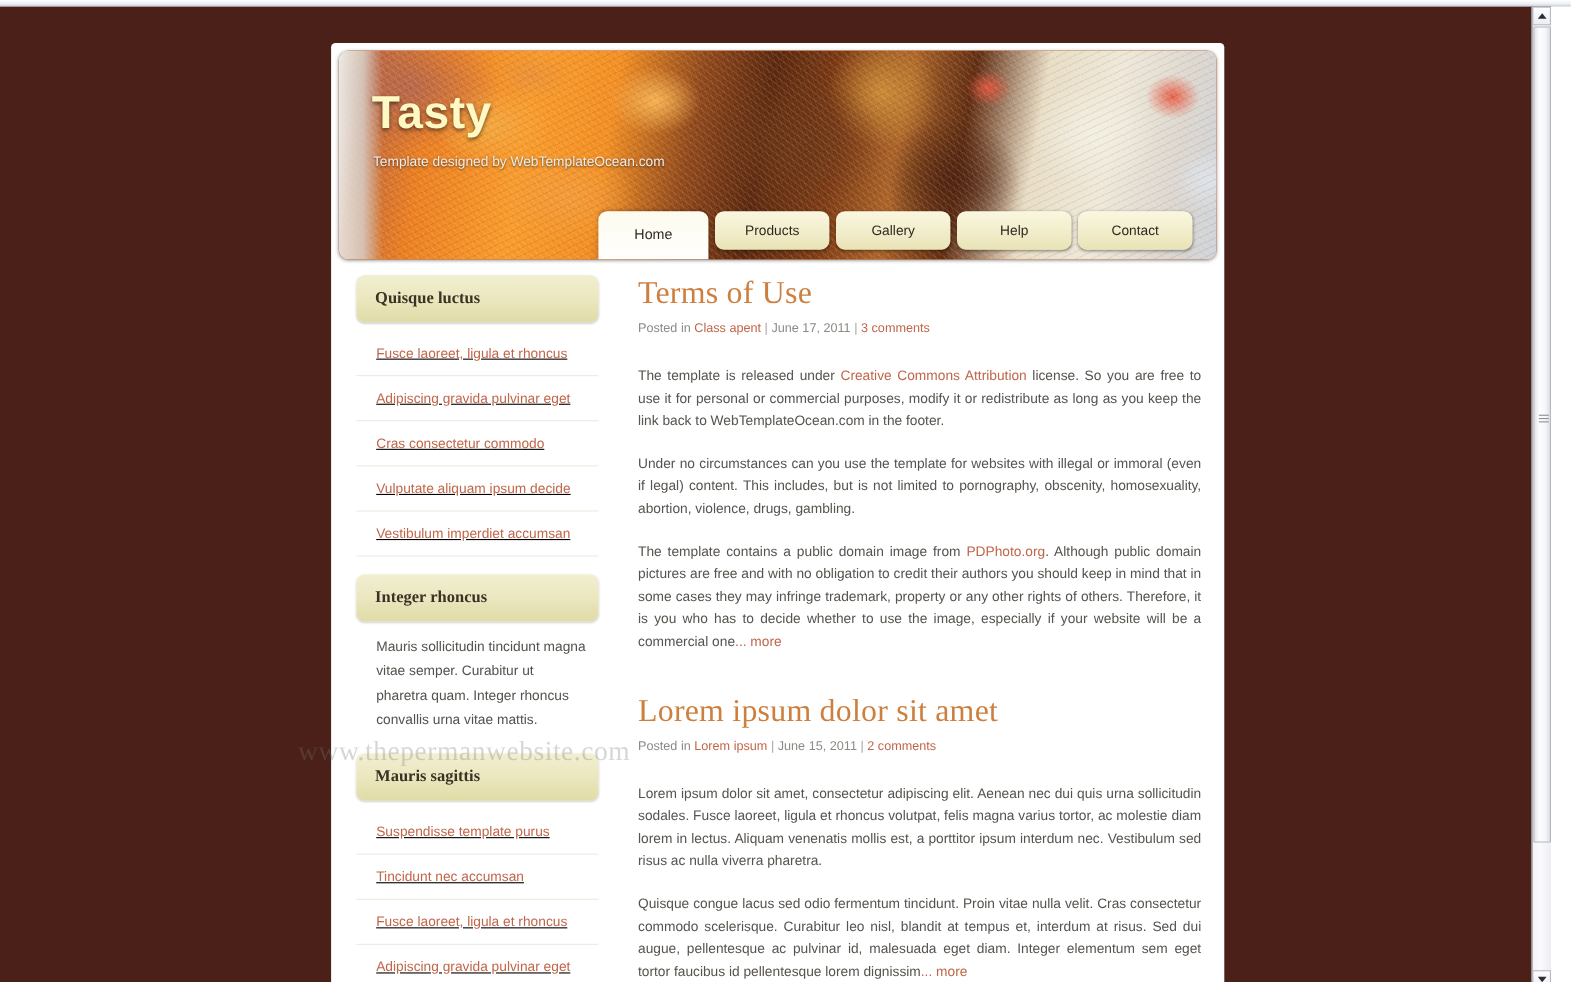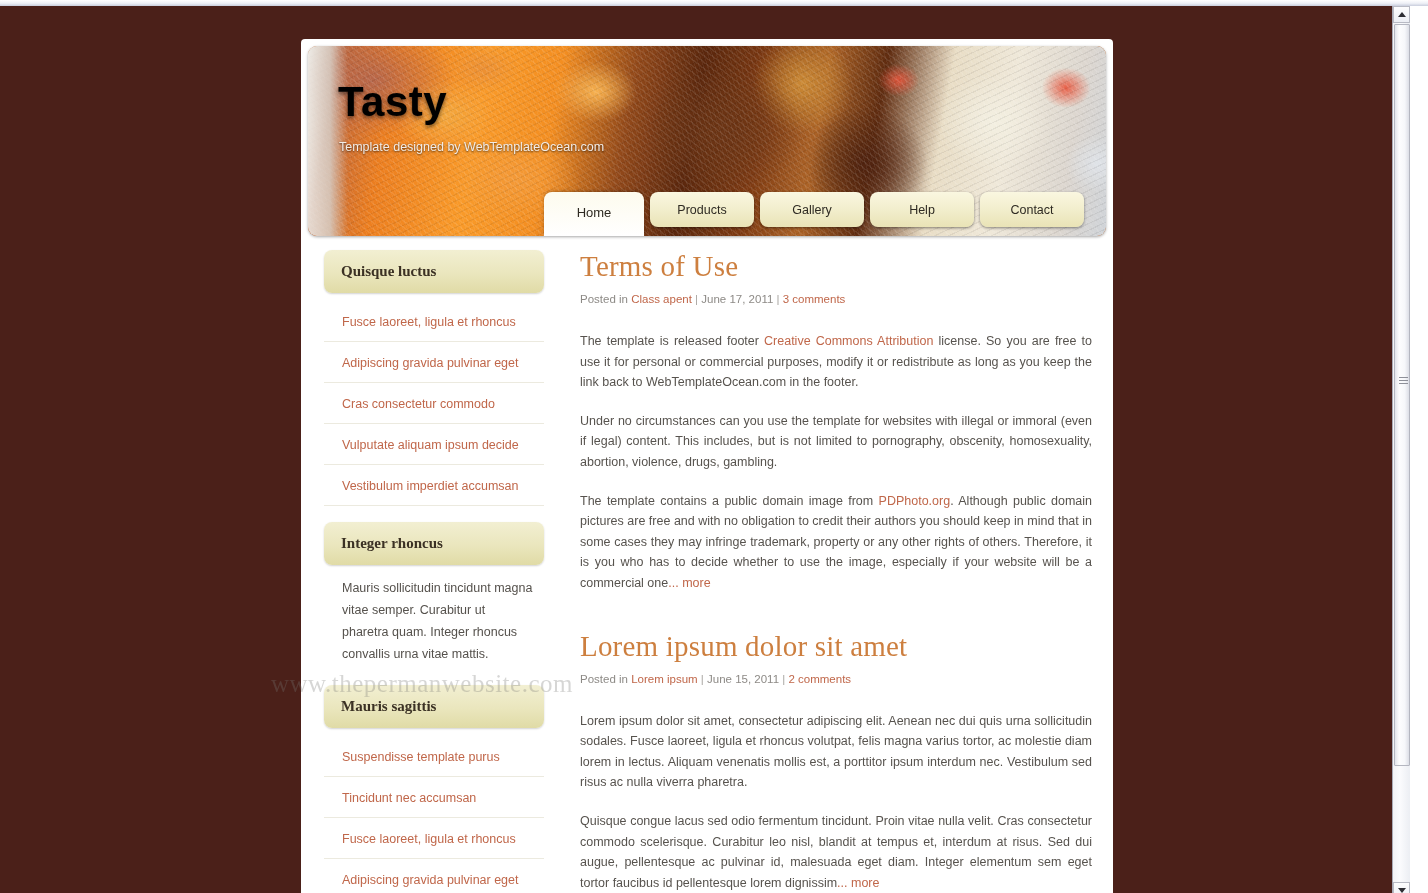--- a/index.html
+++ b/index.html
@@ -97,21 +97,21 @@
       repeating-linear-gradient(72deg, rgba(255,255,255,.07) 0px, rgba(255,255,255,.07) 1px, rgba(0,0,0,0) 1px, rgba(0,0,0,0) 4px);
     opacity:.85;
   }
   #hero-plate{
     position:absolute; left:0; top:0; width:40px; height:190px;
     background:linear-gradient(90deg,#efeeea 0%,#d8cfc6 55%,rgba(216,207,198,0) 100%);
     opacity:.85;
   }
   #brand-title{
     position:absolute; left:30px; top:32px;
-    font-size:42px; font-weight:bold; color:#000000;
+    font-size:42px; font-weight:bold; color:#fef9c3;
     letter-spacing:.5px;
     text-shadow:0 2px 4px rgba(0,0,0,.55);
   }
   #brand-tagline{
     position:absolute; left:31px; top:94px;
     font-size:12.5px; color:#f3ece6;
     text-shadow:0 1px 2px rgba(0,0,0,.65);
   }
 
   
@@ -154,21 +154,21 @@
   
   .widget{ margin-bottom:16px; }
   .widget-head{
     background:linear-gradient(180deg,#f2efd2 0%,#eae6bd 55%,#e0dba6 100%);
     border-radius:8px;
     padding:13px 17px;
     box-shadow:0 1px 2px rgba(0,0,0,.18);
     font-family:"Liberation Serif", serif;
     font-size:15px; font-weight:bold; color:#3b3124;
   }
-  .widget-list{ list-style:none; margin:8px 0 0; padding:0; }
+  .widget-list{ list-style:none; margin:8px 0 0; padding:0;text-decoration:underline; }
   .widget-list li{
     border-bottom:1px solid #eceadf;
     padding:11px 0 11px 18px;
   }
   .widget-list a{
     color:#c0674a; text-decoration:none; font-size:12.5px;
     cursor:pointer;
   }
   .widget-text{
     padding:12px 10px 4px 18px;
@@ -253,21 +253,21 @@
               <li><a>Adipiscing gravida pulvinar eget</a></li>
             </ul>
           </div>
         </div>
 
       <div id="main">
         <div id="watermark">www.thepermanwebsite.com</div>
       <div class="post">
             <h1 class="post-title">Terms of Use</h1>
             <div class="post-meta"><span>Posted in</span> <a>Class apent</a><span class="sep"> | </span><span>June 17, 2011</span><span class="sep"> | </span><a>3 comments</a></div>
-            <p><span>The template is released footer </span><a>Creative Commons Attribution</a><span> license. So you are free to use it for personal or commercial purposes, modify it or redistribute as long as you keep the link back to WebTemplateOcean.com in the footer.</span></p>
+            <p><span>The template is released under </span><a>Creative Commons Attribution</a><span> license. So you are free to use it for personal or commercial purposes, modify it or redistribute as long as you keep the link back to WebTemplateOcean.com in the footer.</span></p>
             <p><span>Under no circumstances can you use the template for websites with illegal or immoral (even if legal) content. This includes, but is not limited to pornography, obscenity, homosexuality, abortion, violence, drugs, gambling.</span></p>
             <p><span>The template contains a public domain image from </span><a>PDPhoto.org</a><span>. Although public domain pictures are free and with no obligation to credit their authors you should keep in mind that in some cases they may infringe trademark, property or any other rights of others. Therefore, it is you who has to decide whether to use the image, especially if your website will be a commercial one</span><a class="more">... more</a></p>
           </div>
           <div class="post">
             <h1 class="post-title">Lorem ipsum dolor sit amet</h1>
             <div class="post-meta"><span>Posted in</span> <a>Lorem ipsum</a><span class="sep"> | </span><span>June 15, 2011</span><span class="sep"> | </span><a>2 comments</a></div>
             <p><span>Lorem ipsum dolor sit amet, consectetur adipiscing elit. Aenean nec dui quis urna sollicitudin sodales. Fusce laoreet, ligula et rhoncus volutpat, felis magna varius tortor, ac molestie diam lorem in lectus. Aliquam venenatis mollis est, a porttitor ipsum interdum nec. Vestibulum sed risus ac nulla viverra pharetra.</span></p>
             <p><span>Quisque congue lacus sed odio fermentum tincidunt. Proin vitae nulla velit. Cras consectetur commodo scelerisque. Curabitur leo nisl, blandit at tempus et, interdum at risus. Sed dui augue, pellentesque ac pulvinar id, malesuada eget diam. Integer elementum sem eget tortor faucibus id pellentesque lorem dignissim</span><a class="more">... more</a></p>
           </div>
         </div>

